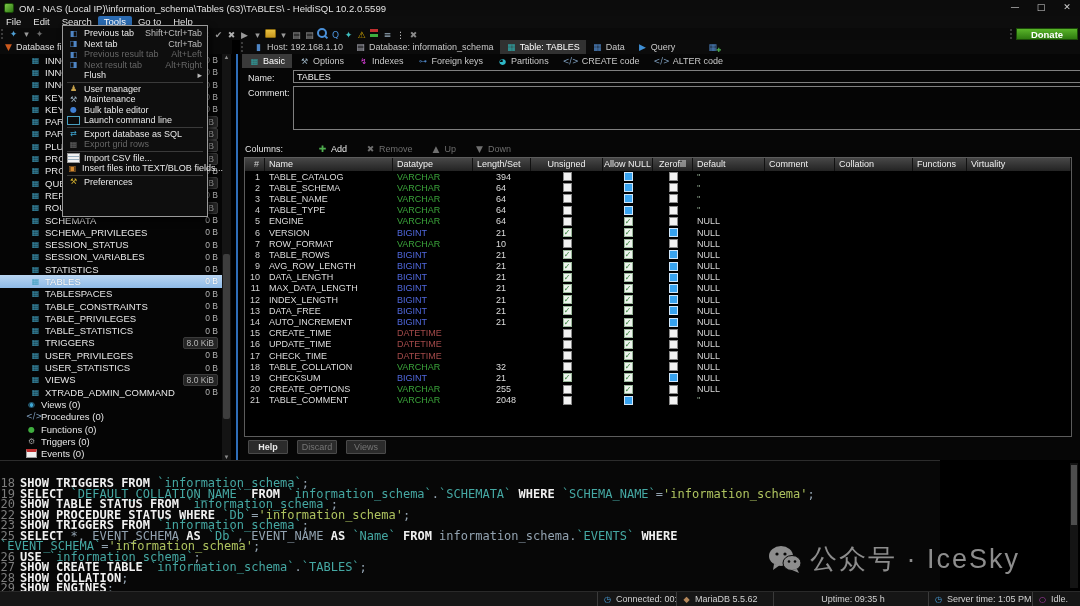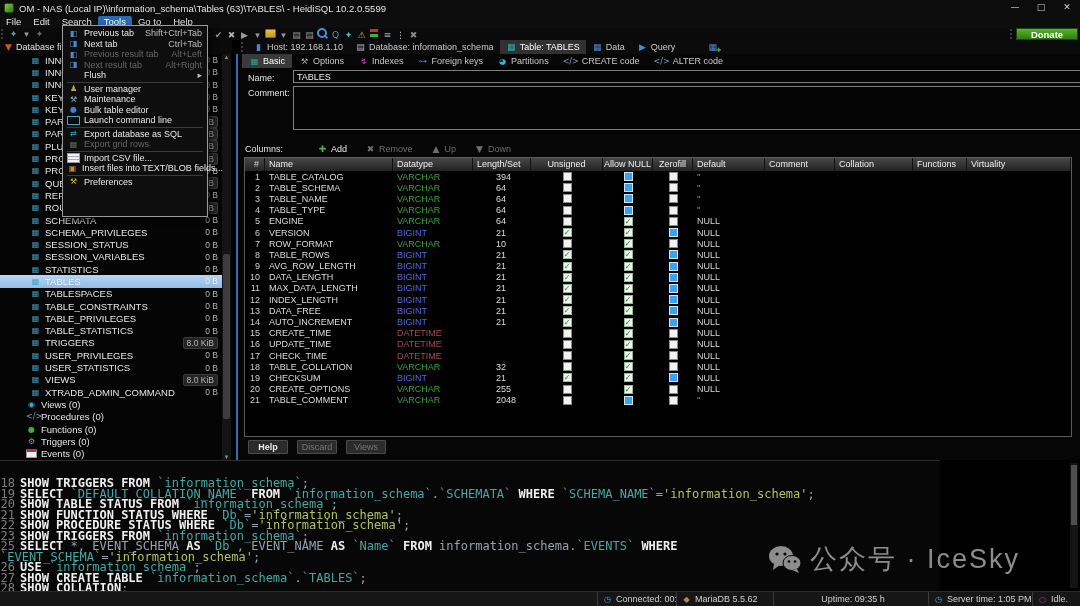--- a/index.html
+++ b/index.html
@@ -944,21 +944,20 @@
       <span class="gi" style="color: rgb(212, 176, 46);">⚒</span>
       <span class="dd-label">Preferences</span>
       <span class="dd-short"></span>
     </div>
   </div>
 
 <div class="abs" id="sqllog">
     <div><span class="ln">18</span><span class="tk-kw">SHOW TRIGGERS FROM </span><span class="tk-id">`information_schema`</span><span class="tk-pl">;</span></div>
     <div><span class="ln">19</span><span class="tk-kw">SELECT </span><span class="tk-id">`DEFAULT_COLLATION_NAME`</span><span class="tk-kw"> FROM </span><span class="tk-id">`information_schema`</span><span class="tk-pl">.</span><span class="tk-id">`SCHEMATA`</span><span class="tk-kw"> WHERE </span><span class="tk-id">`SCHEMA_NAME`</span><span class="tk-pl">=</span><span class="tk-str">'information_schema'</span><span class="tk-pl">;</span></div>
     <div><span class="ln">20</span><span class="tk-kw">SHOW TABLE STATUS FROM </span><span class="tk-id">`information_schema`</span><span class="tk-pl">;</span></div>
-    <div><span class="ln">21</span><span class="tk-kw">SHOW FUNCTION STATUS WHERE </span><span class="tk-id">`Db`</span><span class="tk-pl">=</span><span class="tk-str">'information_schema'</span><span class="tk-pl">;</span></div>
     <div><span class="ln">22</span><span class="tk-kw">SHOW PROCEDURE STATUS WHERE </span><span class="tk-id">`Db`</span><span class="tk-pl">=</span><span class="tk-str">'information_schema'</span><span class="tk-pl">;</span></div>
     <div><span class="ln">23</span><span class="tk-kw">SHOW TRIGGERS FROM </span><span class="tk-id">`information_schema`</span><span class="tk-pl">;</span></div>
     <div><span class="ln">25</span><span class="tk-kw">SELECT </span><span class="tk-pl">*, EVENT_SCHEMA </span><span class="tk-kw">AS </span><span class="tk-id">`Db`</span><span class="tk-pl">, EVENT_NAME </span><span class="tk-kw">AS </span><span class="tk-id">`Name`</span><span class="tk-kw"> FROM </span><span class="tk-pl">information_schema.</span><span class="tk-id">`EVENTS`</span><span class="tk-kw"> WHERE </span><span class="tk-id">`EVENT_SCHEMA`</span><span class="tk-pl">=</span><span class="tk-str">'information_schema'</span><span class="tk-pl">;</span></div>
     <div><span class="ln">26</span><span class="tk-kw">USE </span><span class="tk-id">`information_schema`</span><span class="tk-pl">;</span></div>
     <div><span class="ln">27</span><span class="tk-kw">SHOW CREATE TABLE </span><span class="tk-id">`information_schema`</span><span class="tk-pl">.</span><span class="tk-id">`TABLES`</span><span class="tk-pl">;</span></div>
     <div><span class="ln">28</span><span class="tk-kw">SHOW COLLATION</span><span class="tk-pl">;</span></div>
     <div><span class="ln">29</span><span class="tk-kw">SHOW ENGINES</span><span class="tk-pl">;</span></div>
   </div>
 <div class="abs" id="log-scroll">
   <span id="log-thumb"></span>

